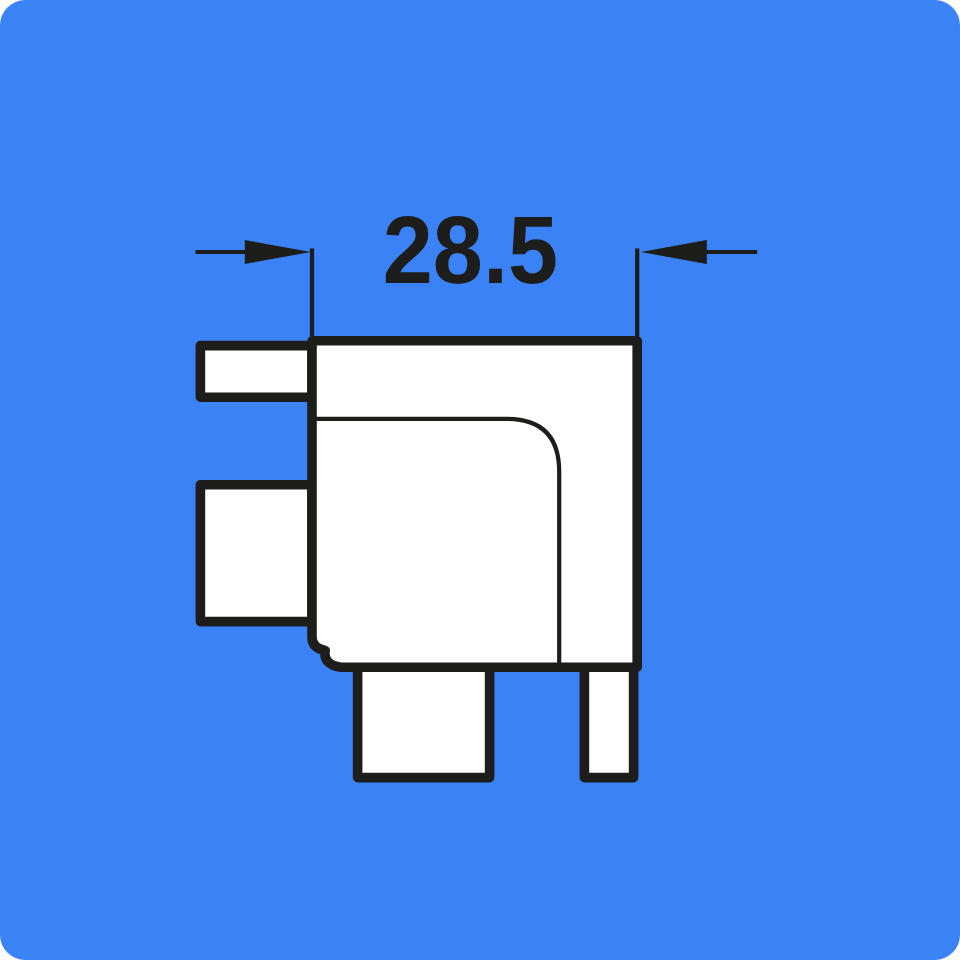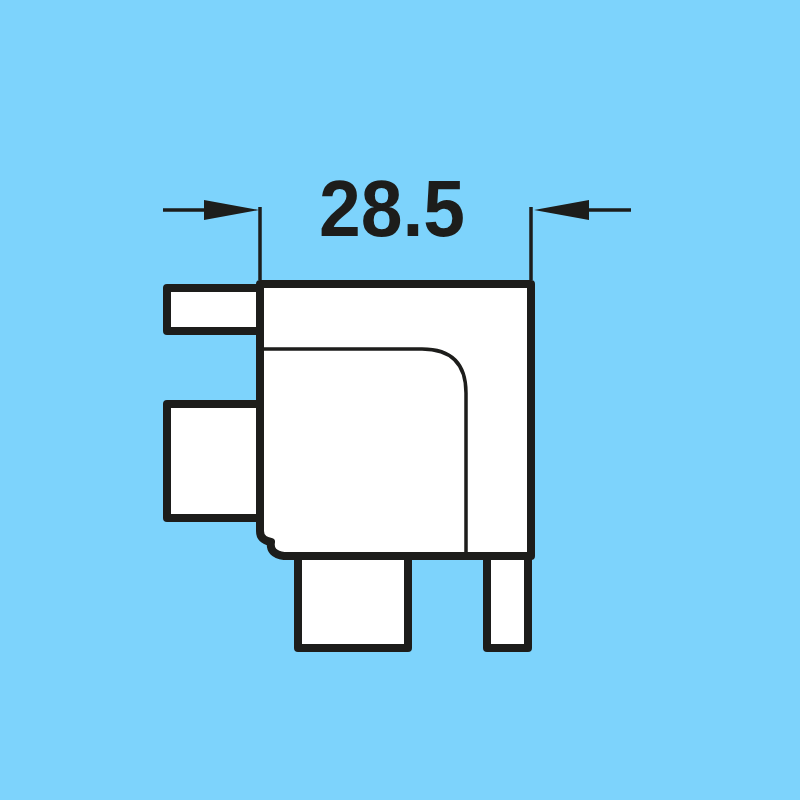--- a/index.html
+++ b/index.html
@@ -4,23 +4,24 @@
 <style>
   html, body {
     margin: 0;
     padding: 0;
     background: #ffffff;
   }
   .stage {
     position: relative;
     width: 800px;
     height: 800px;
-    background: #7dd3fc;
+    background: #3b82f6;
     overflow: hidden;
     font-family: "Liberation Sans", sans-serif;
+    border-radius: 21px;
   }
   svg.drawing {
     display: block;
     width: 800px;
     height: 800px;
   }
   .outline-thick {
     fill: #ffffff;
     stroke: #1d1d1b;
     stroke-width: 8;

